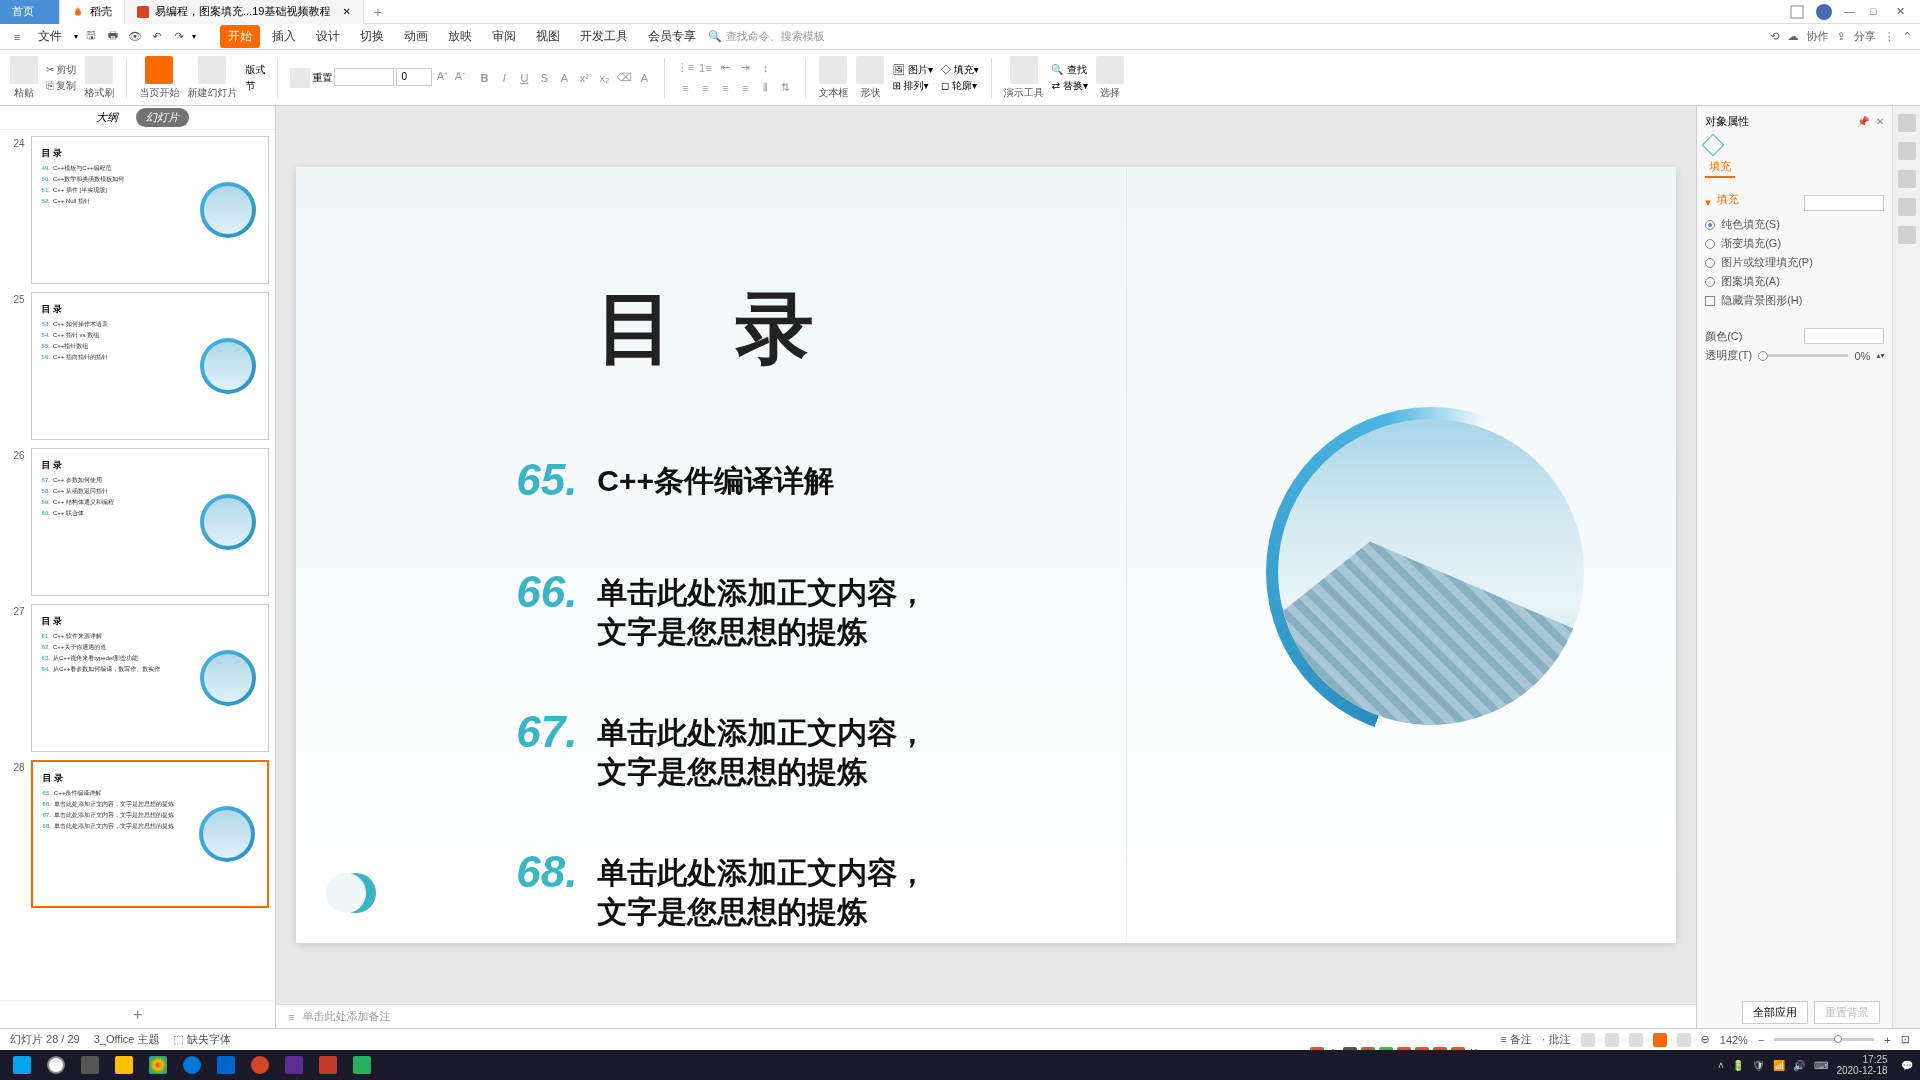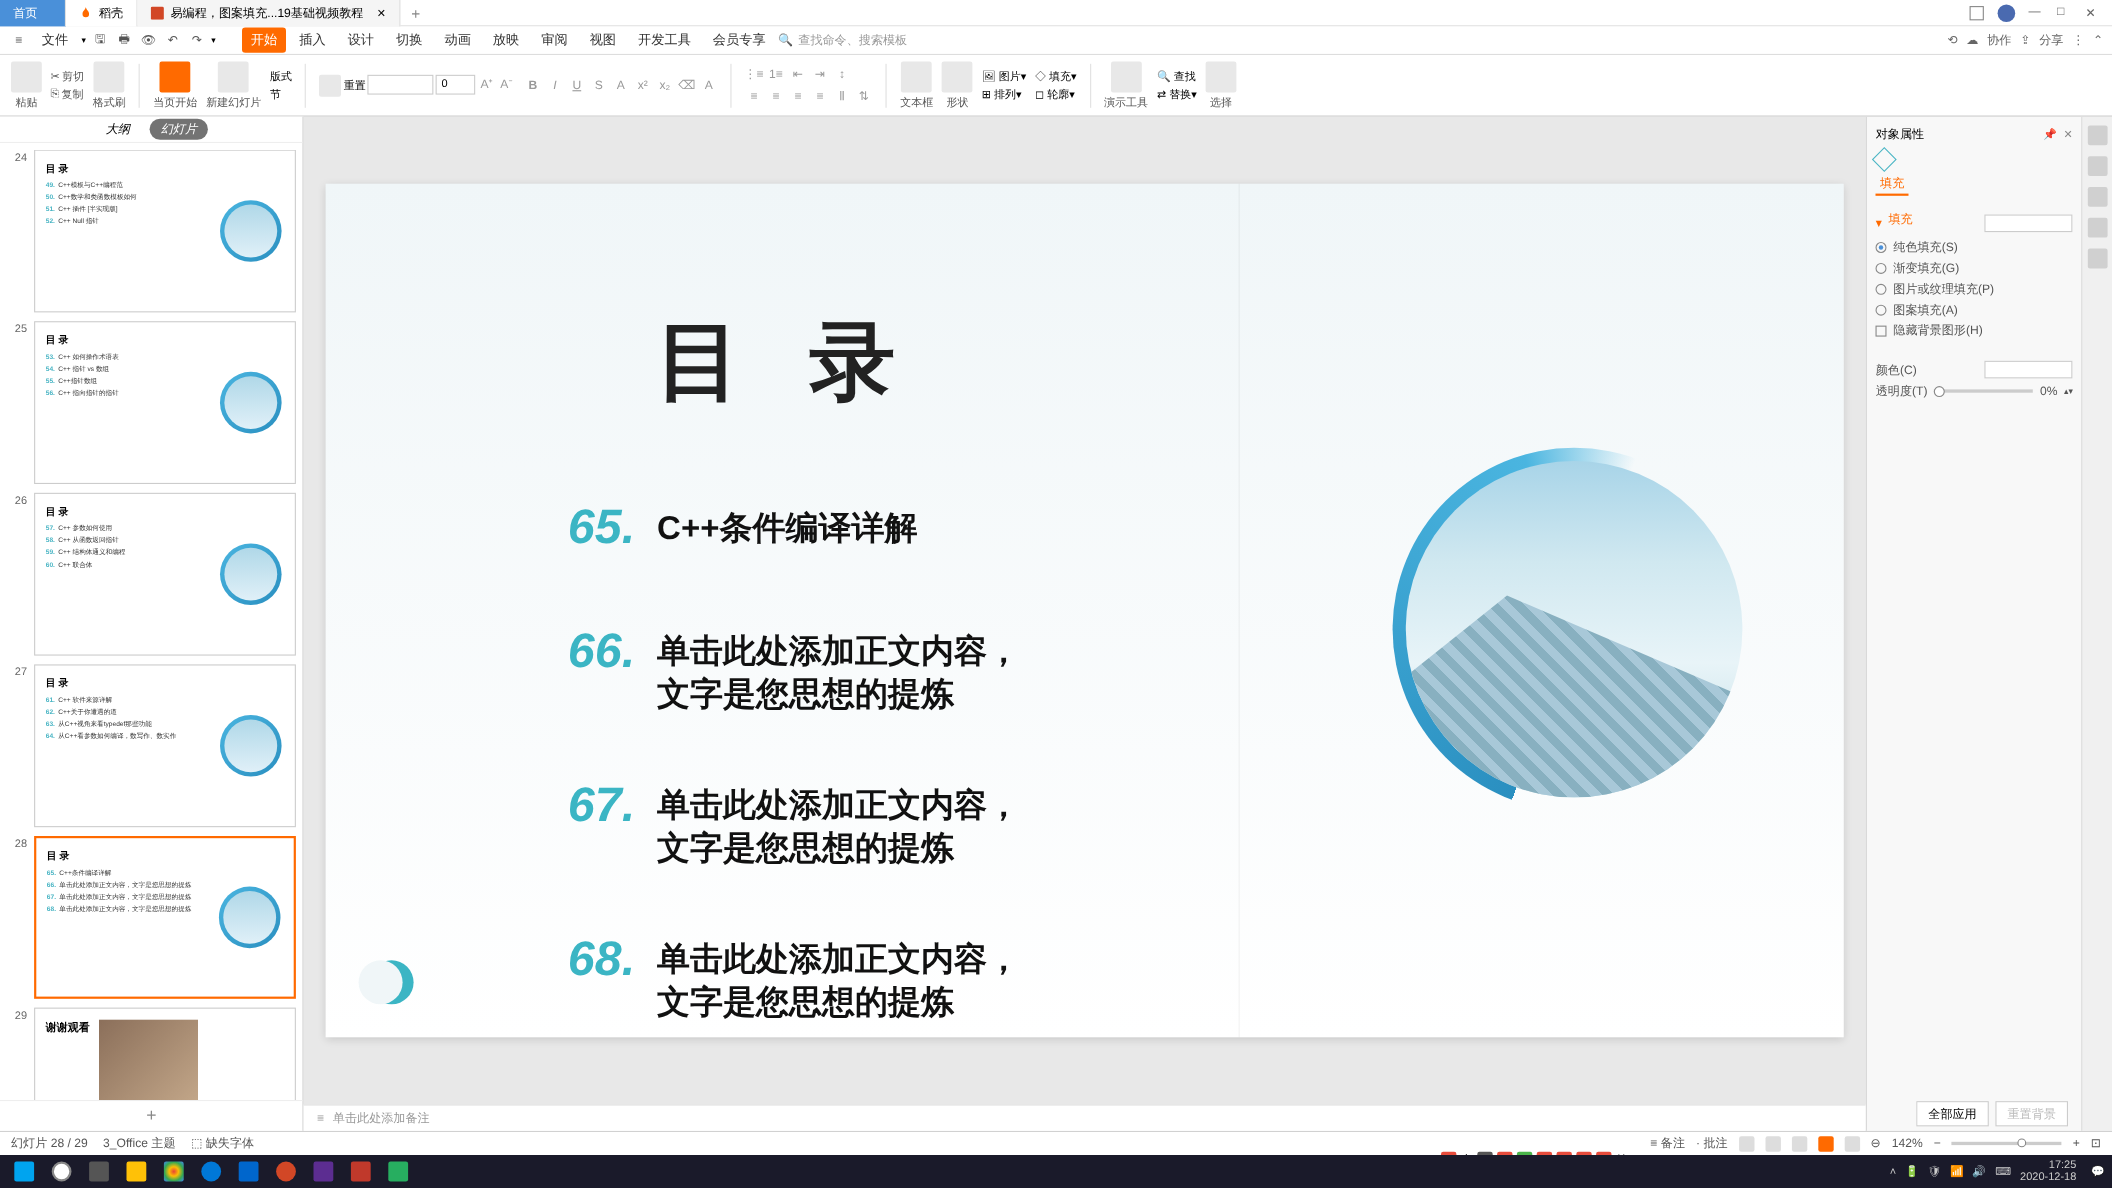--- a/index.html
+++ b/index.html
@@ -362,29 +362,20 @@
             <div class="thumb-content">
               <div class="thumb-title">目 录</div>
               <div class="thumb-line"><span class="thumb-num-sm">65.</span>C++条件编译详解</div>
               <div class="thumb-line"><span class="thumb-num-sm">66.</span>单击此处添加正文内容，文字是您思想的提炼</div>
               <div class="thumb-line"><span class="thumb-num-sm">67.</span>单击此处添加正文内容，文字是您思想的提炼</div>
               <div class="thumb-line"><span class="thumb-num-sm">68.</span>单击此处添加正文内容，文字是您思想的提炼</div>
             </div>
             <div class="thumb-circle"></div>
           </div>
         </div>
-        <div class="thumb-row">
-          <div class="thumb-num">29</div>
-          <div class="thumb">
-            <div class="thumb-thanks">
-              <div class="thumb-thanks-text">谢谢观看</div>
-              <div class="thumb-thanks-img"></div>
-            </div>
-          </div>
-        </div>
       </div>
     <div class="thumb-add">+</div>
   </div>
 
   <div class="canvas-area">
     <div class="canvas-wrap">
       <div class="slide">
         <div class="slide-split"></div>
         <div class="slide-title">目 录</div>
         <div class="toc-item" style="top:288px;">

